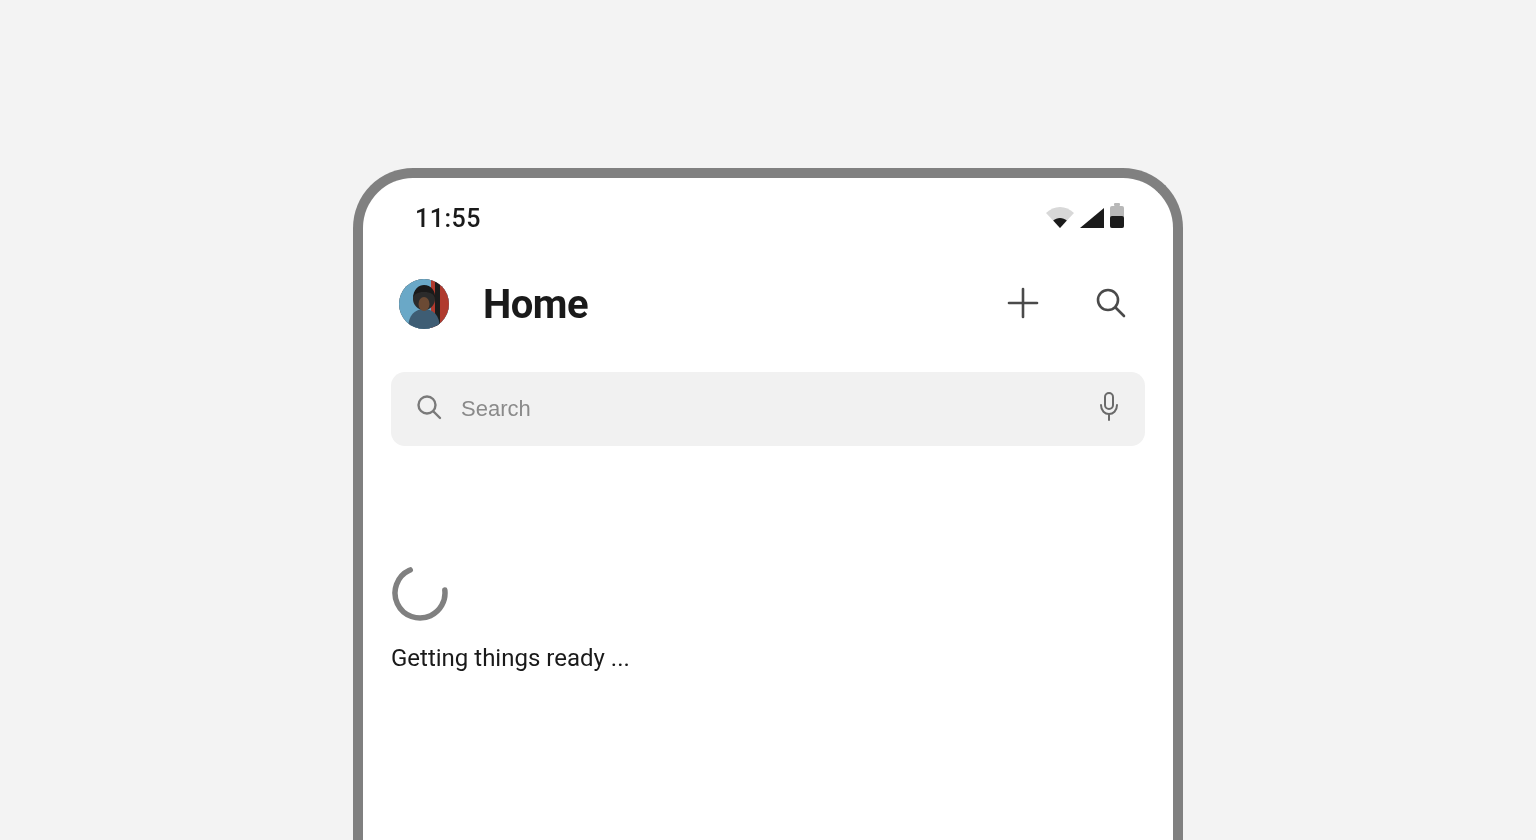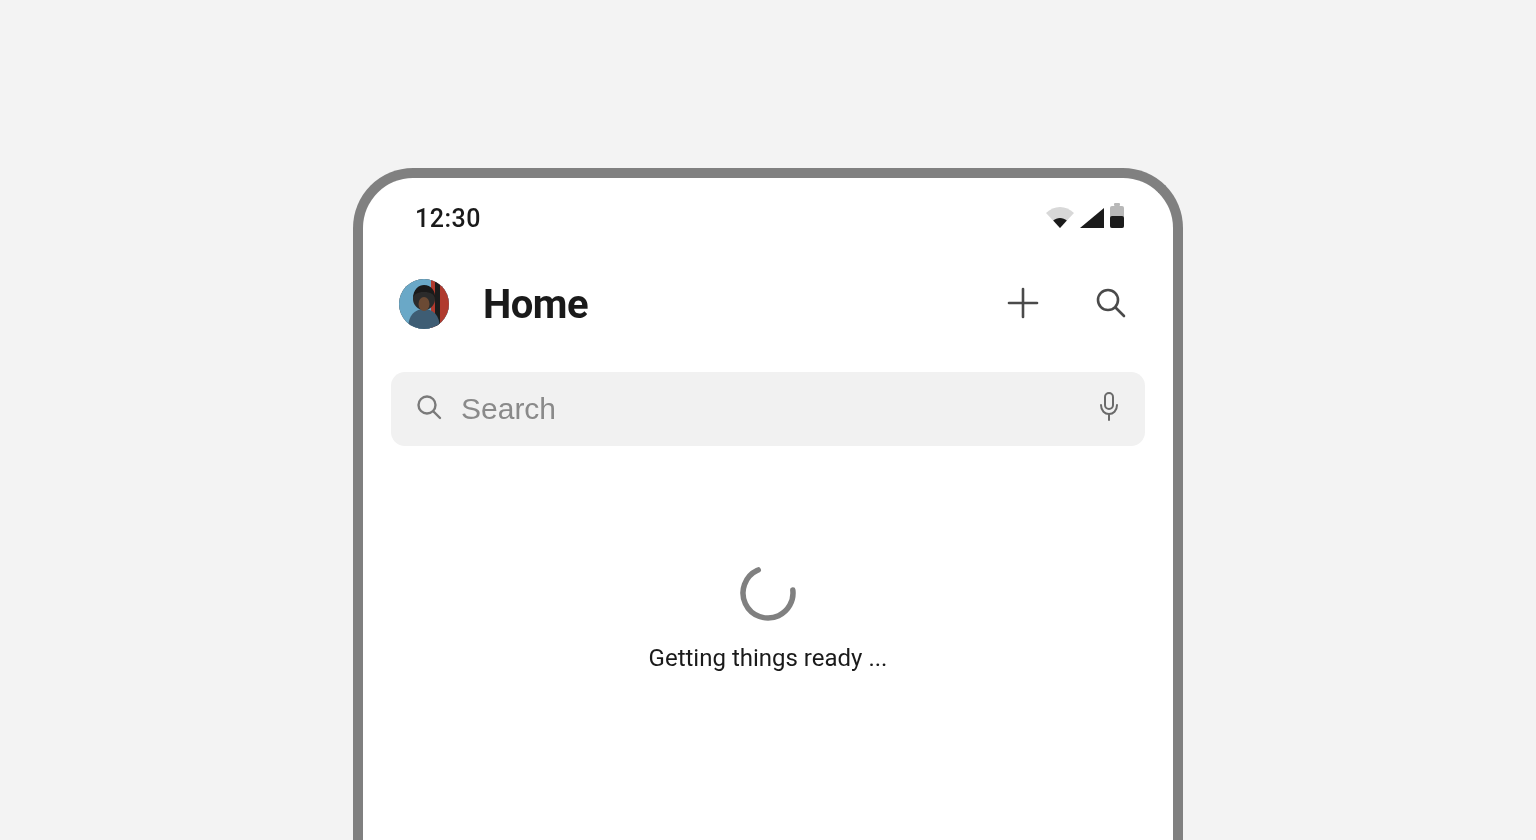--- a/index.html
+++ b/index.html
@@ -89,31 +89,31 @@
     border-radius:14px;
     display:flex;
     align-items:center;
     padding:0 24px;
     gap:18px;
   }
   .search-icon { color:#7a7a7a; flex:0 0 auto; }
   .search-input {
     flex:1 1 auto;
     border:none; outline:none; background:transparent;
-    font-size:30px;
+    font-size:22px;
     color:#4c1d95;
   }
   .search-input::placeholder { color:#8a8a8a; }
   .mic-icon { color:#6a6a6a; flex:0 0 auto; }
   
   .loading {
     margin-top:118px;
     display:flex;
     flex-direction:column;
-    align-items:center;
+    align-items:flex-start;
     gap:22px;
   }
   .spinner {
     width:58px; height:58px;
   }
   .spinner circle {
     fill:none;
     stroke:#808080;
     stroke-width:5.5;
     stroke-linecap:round;
@@ -127,21 +127,21 @@
     color:#1a1a1a;
   }
 </style>
 </head>
 <body>
 
 <div class="device">
   <div class="inner">
 
     <div class="statusbar">
-      <span class="time">12:30</span>
+      <span class="time">11:55</span>
       <div class="sys-icons">
         <span>
           <svg width="30" height="22" viewBox="0 0 30 22">
             <path d="M15 21 L1 6 C5 2 10 0 15 0 C20 0 25 2 29 6 Z" fill="#d8d8d8"></path>
             <path d="M15 21 L8.2 13.6 C10.1 11.9 12.4 11 15 11 C17.6 11 19.9 11.9 21.8 13.6 Z" fill="#1b1b1b"></path>
           </svg>
         </span>
         <span>
           <svg width="26" height="22" viewBox="0 0 26 22">
             <path d="M1 21 L25 21 L25 1 Z" fill="#1b1b1b"></path>

